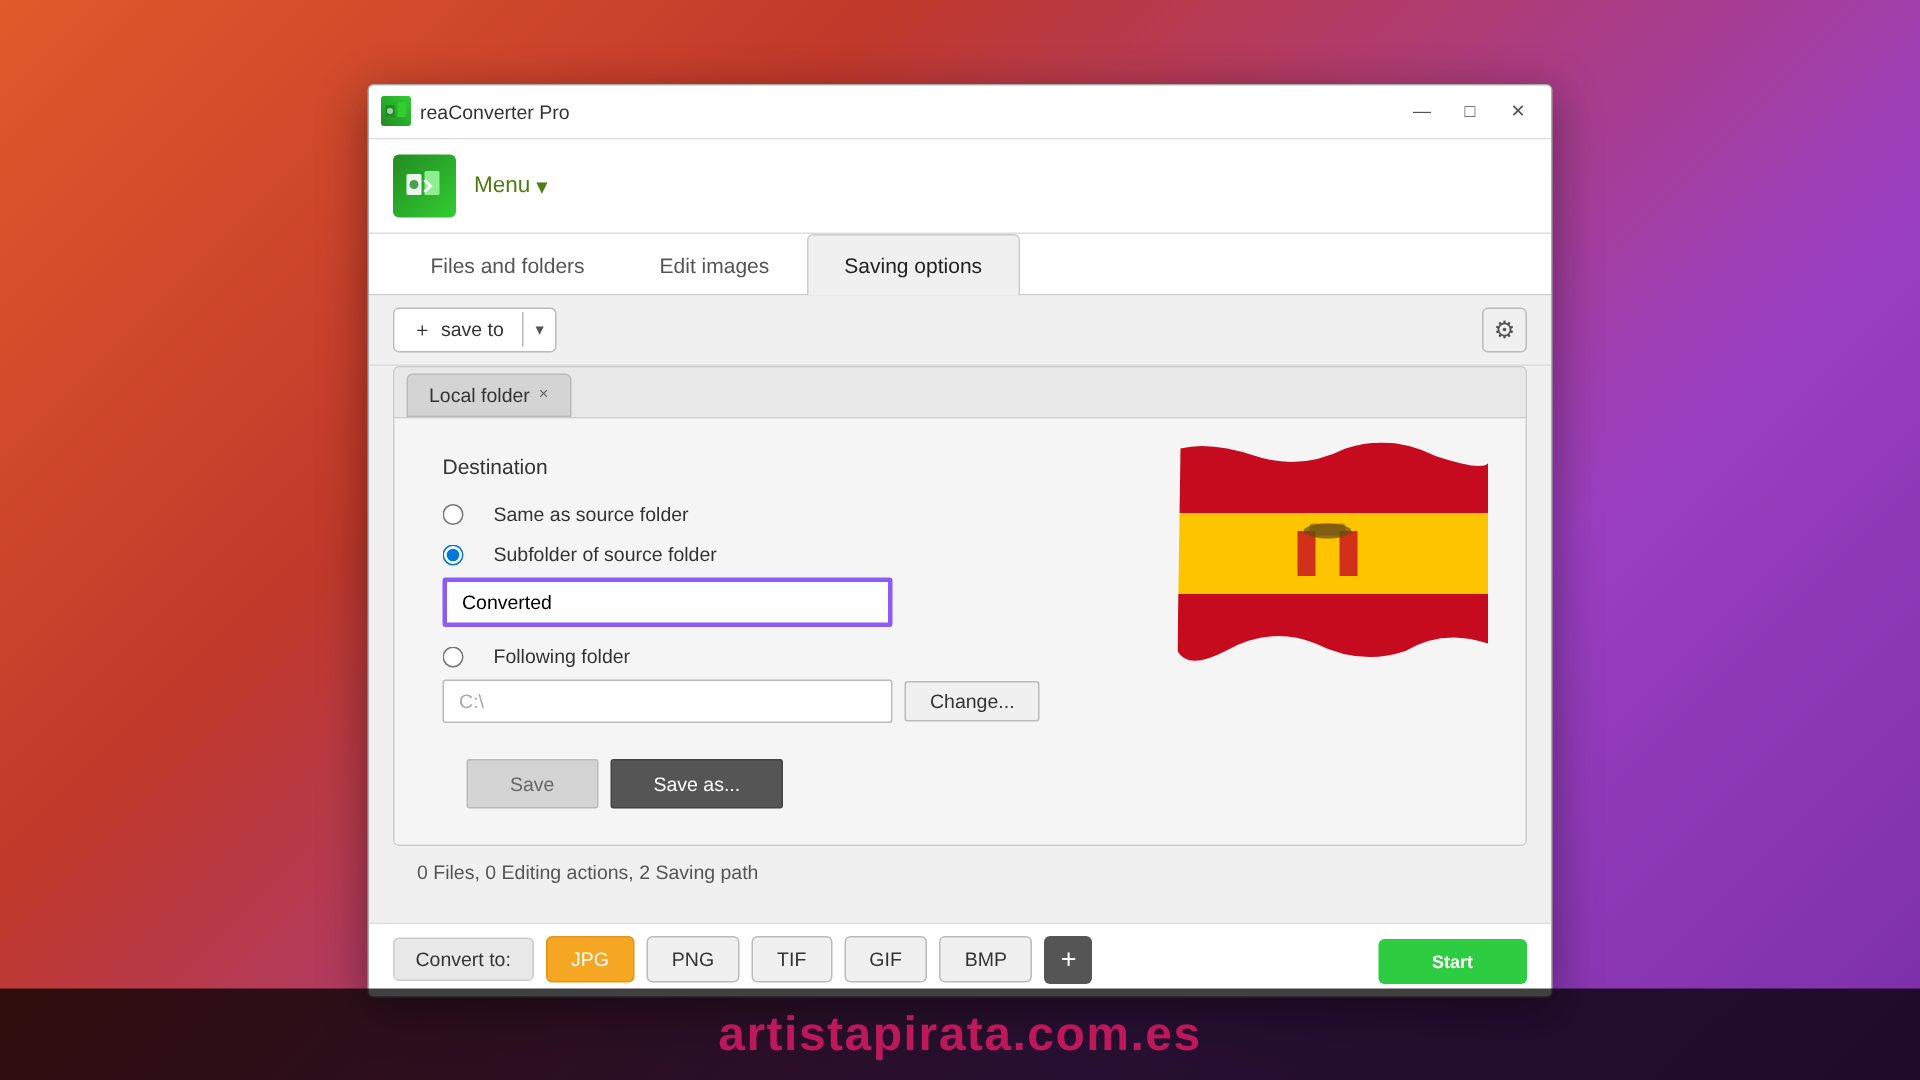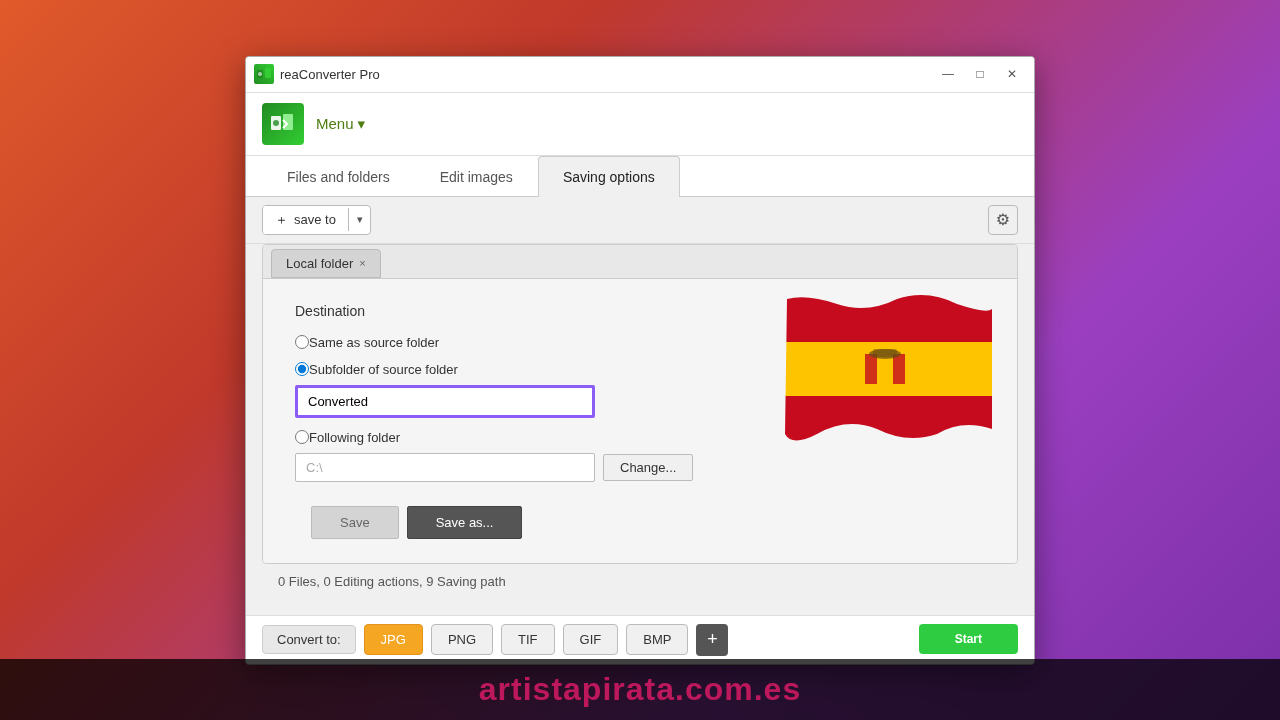--- a/index.html
+++ b/index.html
@@ -249,22 +249,22 @@
     }
 
     .radio-group {
       display: flex;
       flex-direction: column;
       gap: 12px;
     }
 
     .radio-row {
       display: flex;
-      align-items: flex-start;
-      gap: 0;
+      align-items: flex-end;
+      gap: 20px;
       font-size: 13px;
       color: #333;
     }
 
     .radio-row input[type="radio"] {
       accent-color: #0078d7;
       width: 14px;
       height: 14px;
     }
 
@@ -345,21 +345,21 @@
       padding: 10px 16px;
       font-size: 13px;
       color: #555;
     }
 
     .bottom-bar {
       background: #fff;
       border-top: 1px solid #ddd;
       padding: 8px 16px;
       display: flex;
-      align-items: flex-start;
+      align-items: flex-end;
       justify-content: space-between;
     }
 
     .convert-to-section {
       display: flex;
       align-items: center;
       gap: 8px;
     }
 
     .convert-to-label {
@@ -561,21 +561,21 @@
               <rect x="116" y="65" width="12" height="30" fill="#c60b1e" opacity="0.8"></rect>
               <ellipse cx="108" cy="65" rx="16" ry="5" fill="#6b4c11" opacity="0.7"></ellipse>
               <rect x="96" y="60" width="24" height="8" fill="#6b4c11" opacity="0.5" rx="2"></rect>
             </g>
           </svg>
         </div>
       </div>
     </div>
 
     <div class="status-bar">
-      <span>0 Files,  0 Editing actions,  9 Saving path</span>
+      <span>0 Files,  0 Editing actions,  2 Saving path</span>
     </div>
   </div>
 
   <div class="bottom-bar">
     <div class="convert-to-section">
       <div class="convert-to-label">Convert to:</div>
       <button class="format-btn active">
         <span>JPG</span>
       </button>
       <button class="format-btn">

